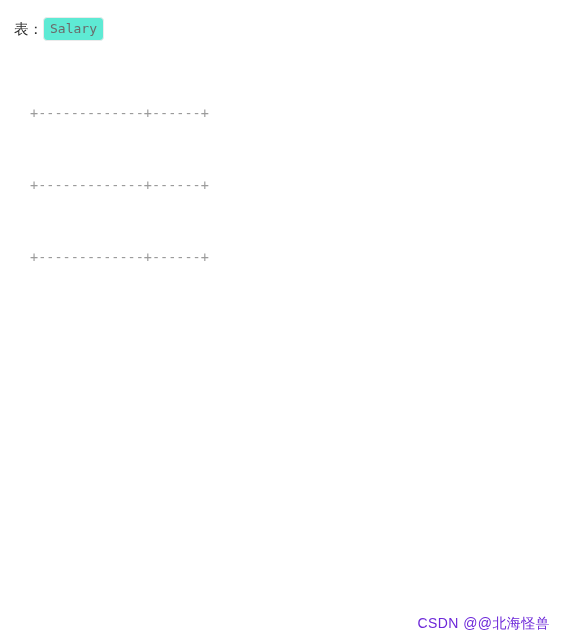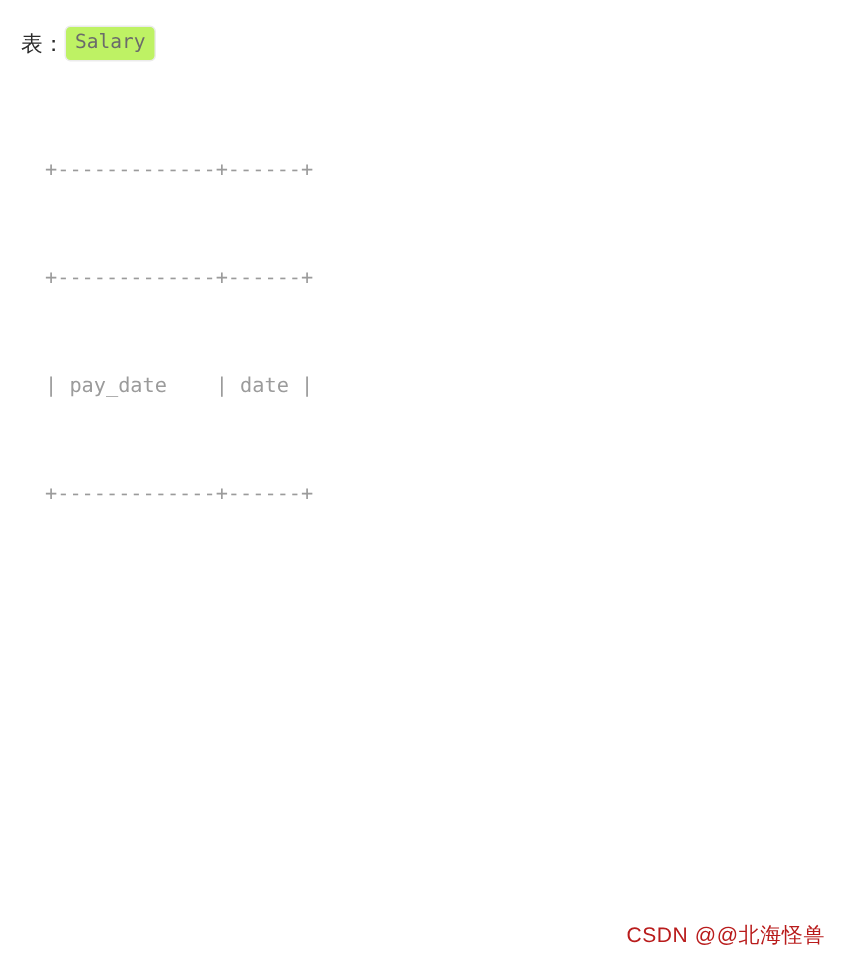--- a/index.html
+++ b/index.html
@@ -37,21 +37,21 @@
     color: #2b2b2b;
     letter-spacing: 0px;
     white-space: pre;
   }
   .code-chip {
     display: inline-block;
     font-family: "DejaVu Sans Mono", monospace;
     font-size: 13px;
     line-height: 18px;
     color: #6b6b6b;
-    background: #bef264;
+    background: #5eead4;
     border: 1px solid #ebebeb;
     border-radius: 4px;
     padding: 2px 6px 2px 6px;
     white-space: pre;
   }
 
   
   .ascii-block {
     font-family: "DejaVu Sans Mono", monospace;
     font-size: 13.5px;
@@ -66,41 +66,40 @@
   .section-salary { padding-top: 16px; }
   .ascii-salary { margin-top: 11px; }
 
   
   .watermark {
     position: absolute;
     right: 14px;
     bottom: 10px;
     font-family: "Liberation Sans", sans-serif;
     font-size: 14px;
-    color: #b91c1c;
+    color: #6d28d9;
     white-space: pre;
     letter-spacing: 0.4px;
   }
 </style>
 </head>
 <body>
 
 <div class="page">
 
   <div class="section-salary">
 
     <div class="section-header">
       <span class="table-label">表：</span>
       <span class="code-chip">Salary</span>
     </div>
 
     <div class="ascii-block ascii-salary">
       <div class="ascii-line">+-------------+------+</div>
       <div class="ascii-line">+-------------+------+</div>
-      <div class="ascii-line">| pay_date    | date |</div>
       <div class="ascii-line">+-------------+------+</div>
     </div>
 
   </div>
 
   <div class="watermark">CSDN @@北海怪兽</div>
 
 </div>
 
 </body></html>

